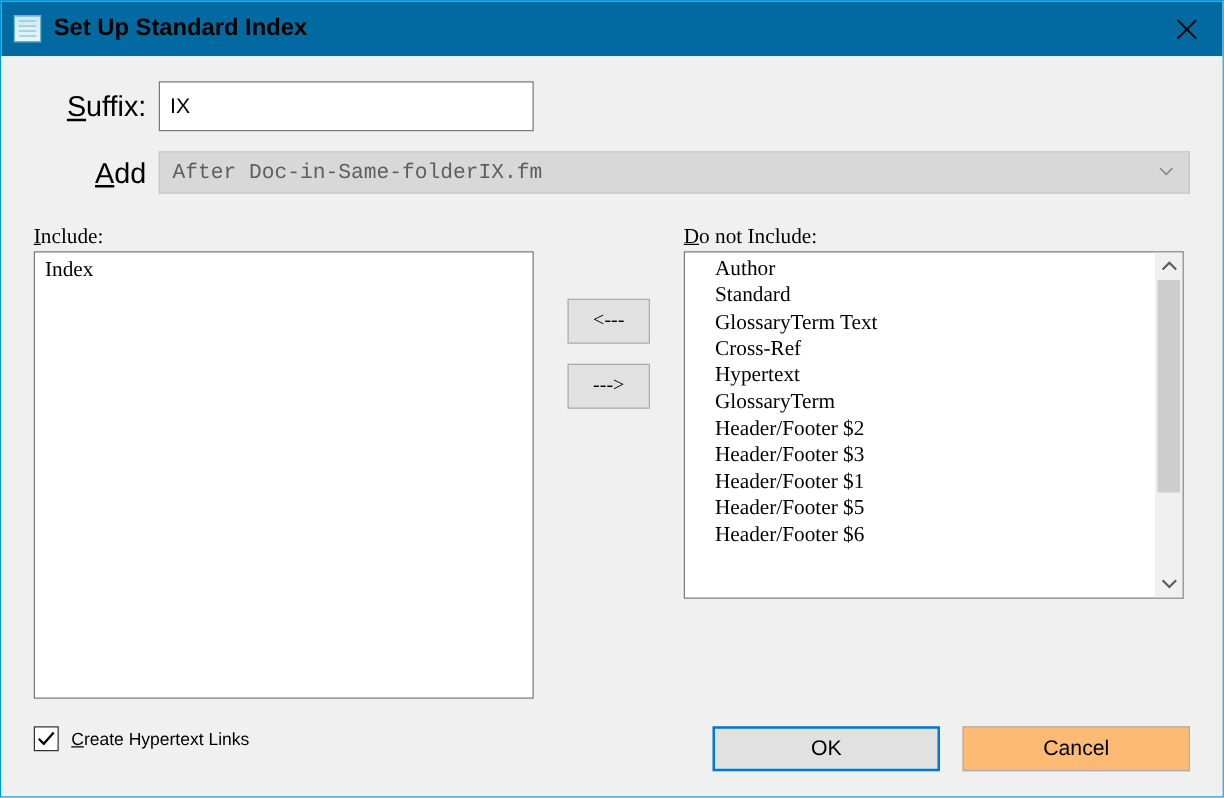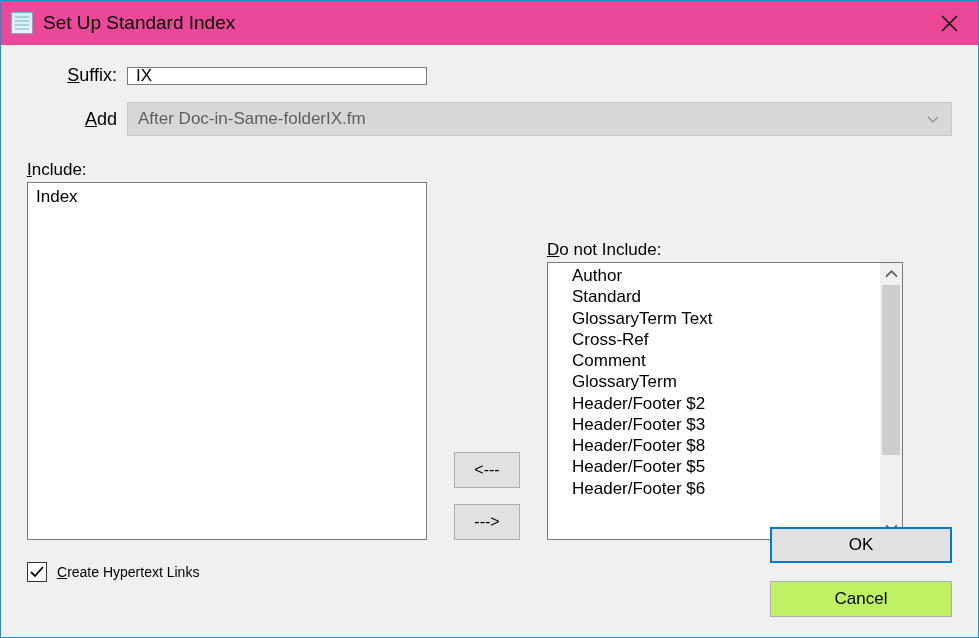--- a/index.html
+++ b/index.html
@@ -11,21 +11,22 @@
       width: 979px;
       height: 638px;
       overflow: hidden;
       border: 1px solid #0596d5;
     }
     .titlebar {
       display: flex;
       align-items: center;
       height: 44px;
       padding: 0 6px 0 10px;
-      background: #ec4899;
+      background: #0369a1;
+      font-weight: bold;
     }
     .titlebar .app-icon {
       width: 22px;
       height: 22px;
       margin-right: 10px;
       display: inline-block;
       border: 1px solid #6ab6c9;
       background: linear-gradient(180deg, #cfe9f0 0%, #e9f5f8 100%);
       position: relative;
     }
@@ -59,67 +60,69 @@
     }
     .row {
       display: flex;
       align-items: center;
       margin-bottom: 16px;
     }
     .label-col {
       width: 100px;
       text-align: right;
       padding-right: 10px;
-      font-size: 18px;
+      font-size: 23px;
     }
     .suffix-input {
       width: 300px;
-      height: 18px;
+      height: 40px;
       border: 1px solid #7a7a7a;
       background: #fff;
       padding: 4px 8px;
       font-size: 17px;
       font-family: inherit;
     }
     .add-select {
       flex: 1;
       height: 34px;
       border: 1px solid #c8c8c8;
       background: #d8d8d8;
       color: #5f5f5f;
       padding: 2px 10px;
       font-size: 17px;
       display: flex;
       align-items: center;
       position: relative;
+      font-family: Liberation Mono, monospace;
     }
     .add-select .chev {
       position: absolute;
       right: 12px;
       top: 50%;
       transform: translateY(-50%);
       color: #7b7b7b;
     }
     .lists-area {
       display: flex;
       margin-top: 24px;
       gap: 0;
-      align-items: flex-end;
+      align-items: flex-start;
+      font-family: Liberation Serif, serif;
     }
     .list-col { display: flex; flex-direction: column; }
     .list-label { font-size: 17px; margin-bottom: 2px; }
     .include-box {
       width: 400px;
       height: 358px;
       border: 1px solid #7a7a7a;
       background: #fff;
       padding: 4px 8px;
       overflow: auto;
     }
-    .doni-wrap { width: 356px; display:flex; flex-direction:column; }
+    .doni-wrap { width: 400px; display:flex; flex-direction:column; }
     .doni-box {
       height: 278px;
       border: 1px solid #7a7a7a;
       background: #fff;
       display: flex;
       overflow: hidden;
       position: relative;
     }
     .doni-items {
       flex: 1;
@@ -195,26 +198,25 @@
       justify-content: center;
       cursor: pointer;
     }
     .checkbox svg { width: 14px; height: 14px; }
     .dialog-buttons {
       position: absolute;
       right: 26px;
       bottom: 20px;
       display: flex;
       gap: 18px;
-      flex-direction: column;
     }
     .dlg-btn {
       width: 182px;
       height: 36px;
-      background: #bef264;
+      background: #fdba74;
       border: 1px solid #adadad;
       font-size: 17px;
       font-family: inherit;
       cursor: pointer;
     }
     .dlg-btn.primary {
       border: 2px solid #0078d7;
       background: #e1e1e1;
     }
     .u { text-decoration: underline; }
@@ -265,25 +267,25 @@
     </div>
 
     <div class="list-col doni-wrap">
       <div class="list-label"><span class="u">D</span>o not Include:</div>
       <div class="doni-box">
         <div class="doni-items">
           <div>Author</div>
           <div>Standard</div>
           <div>GlossaryTerm Text</div>
           <div>Cross-Ref</div>
-          <div>Comment</div>
+          <div>Hypertext</div>
           <div>GlossaryTerm</div>
           <div>Header/Footer $2</div>
           <div>Header/Footer $3</div>
-          <div>Header/Footer $8</div>
+          <div>Header/Footer $1</div>
           <div>Header/Footer $5</div>
           <div>Header/Footer $6</div>
 
         </div>
         <div class="scrollbar">
           <div class="sb-btn">
             <svg viewBox="0 0 12 8">
                 <path d="M1 6 L6 1 L11 6" stroke="#5a5a5a" stroke-width="1.6" fill="none"></path>
               </svg>
           </div>

